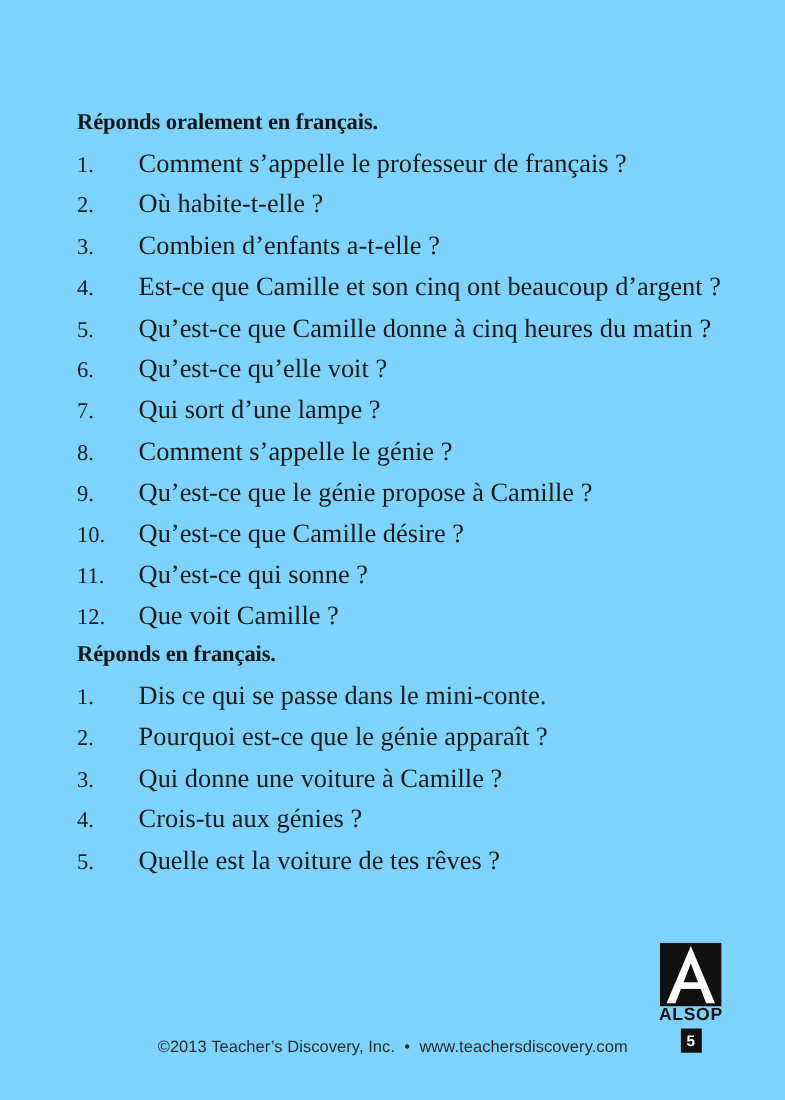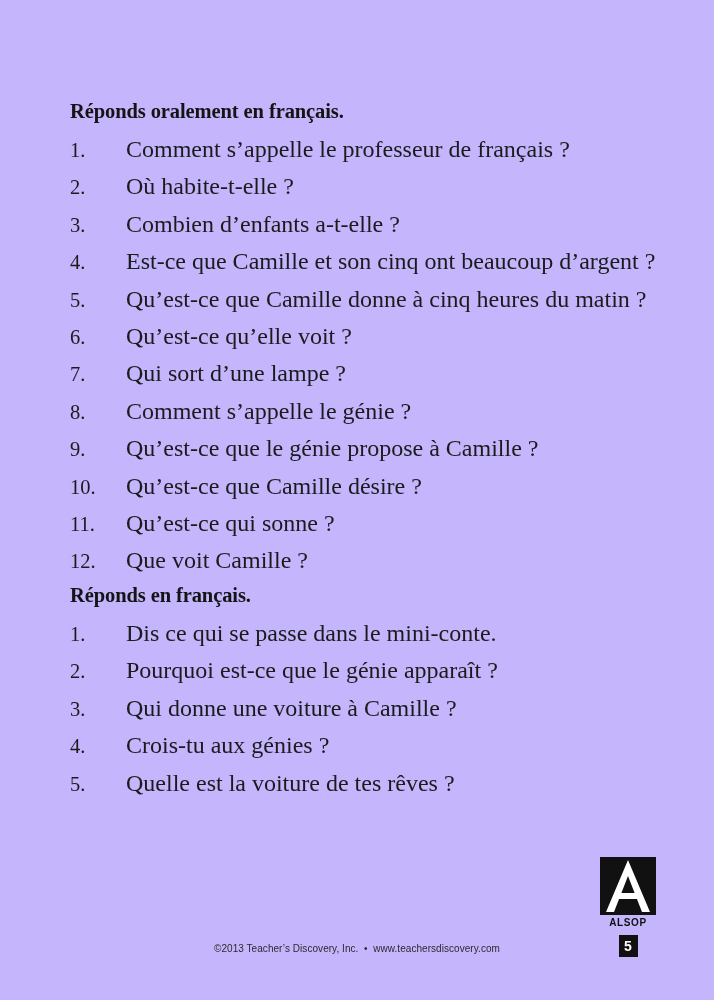--- a/index.html
+++ b/index.html
@@ -13,21 +13,21 @@
     position: relative;
     overflow: hidden;
     font-family: "Liberation Serif", "DejaVu Serif", serif;
     color: #1a1a1a;
     -webkit-font-smoothing: antialiased;
   }
 
   .page {
     position: absolute;
     inset: 0;
-    background: #c4b5fd;
+    background: #7dd3fc;
     padding-left: 40px;
   }
 
   
   .content {
     position: absolute;
     left: 70px;
     top: 96px;
     width: 575px;
   }
@@ -88,21 +88,21 @@
     width: 56px;
     height: 58px;
     margin: 0 auto;
     display: block;
   }
 
   .brand-name {
     display: block;
     font-family: "Liberation Sans", "DejaVu Sans", sans-serif;
     font-weight: bold;
-    font-size: 10px;
+    font-size: 16px;
     letter-spacing: 0.6px;
     color: #111111;
     line-height: 14px;
     margin-top: 1px;
   }
 
   .page-number-box {
     margin: 5px auto 0 auto;
     width: 19px;
     height: 22px;
@@ -116,21 +116,21 @@
   }
 
   
   .footer {
     position: absolute;
     left: 0;
     right: 0;
     top: 943px;
     text-align: center;
     font-family: "Liberation Sans", "DejaVu Sans", sans-serif;
-    font-size: 10px;
+    font-size: 15px;
     letter-spacing: 0.05px;
     color: #2b2b2b;
     white-space: pre;
   }
 </style>
 </head>
 <body>
 
 <div class="page">
 

